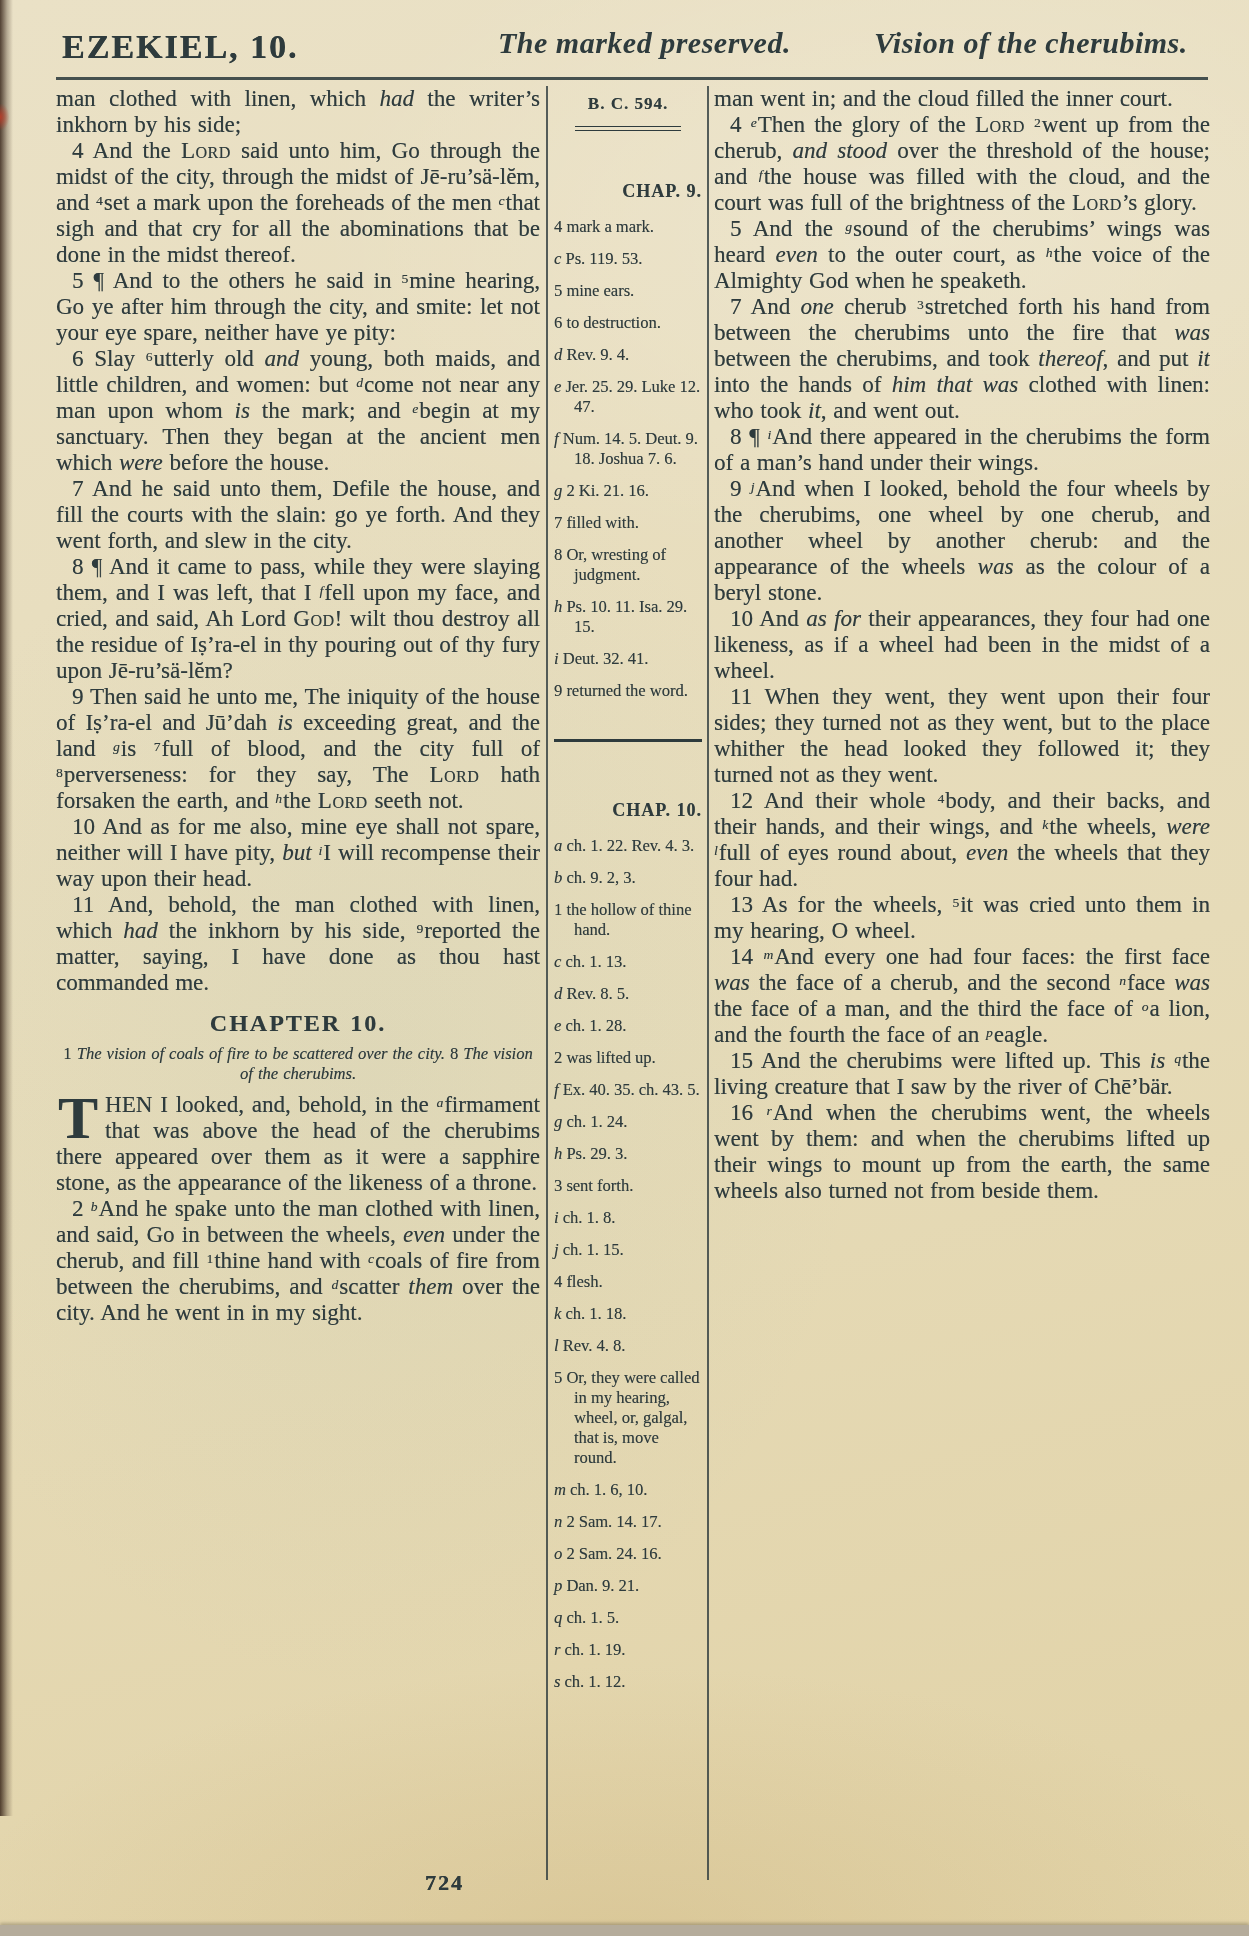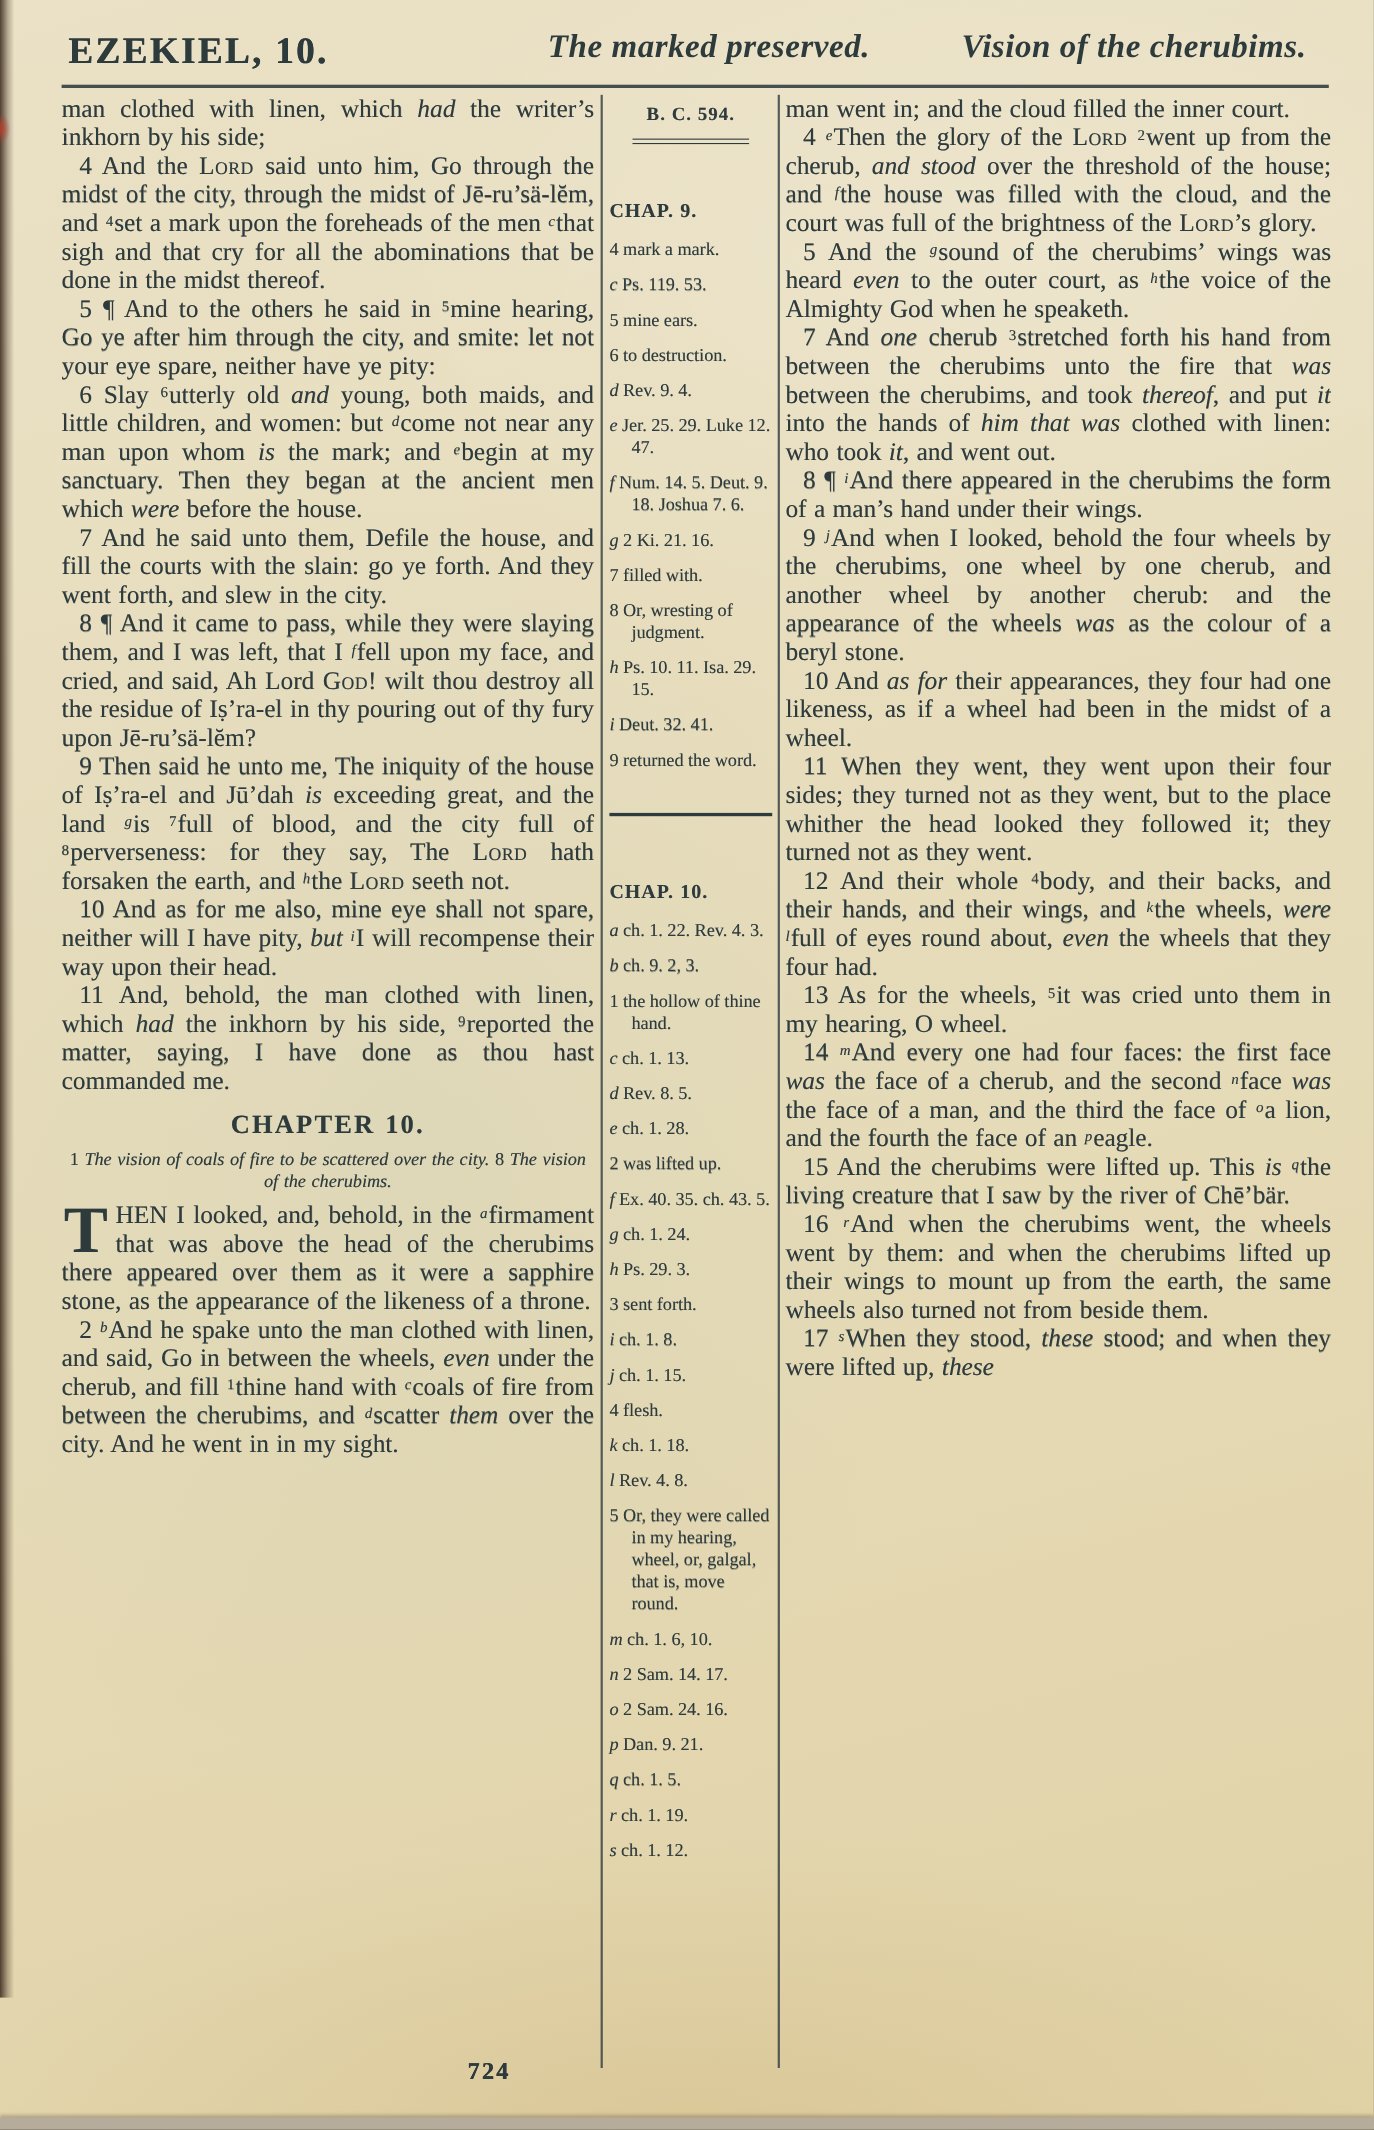--- a/index.html
+++ b/index.html
@@ -38,21 +38,21 @@
   .text-col .block{margin:0;text-indent:16px;}
   .text-col .cont{text-indent:0;}
   .text-col .nodent{text-indent:0;}
   .text-col .chapter-heading{text-indent:0;text-align:center;font-weight:bold;font-size:24px;
     letter-spacing:2px;margin:12px 0 6px;line-height:30px;}
   .text-col .summary{text-indent:0;text-align:center;font-size:16.5px;line-height:20px;margin:0 0 8px;padding:0 2px;}
   .col-center{width:148px;font-size:16.5px;line-height:20px;text-shadow:.25px .25px 0 rgba(46,59,61,.45);}
   .bc{margin-top:8px;text-align:center;font-weight:bold;font-size:17px;letter-spacing:1px;}
   .bc-rule{width:106px;height:3px;margin:12px auto 0;border-top:1px solid var(--ink,#2e3b3d);
     border-bottom:1px solid var(--ink,#2e3b3d);}
-  .chap-head{text-align:left;font-weight:bold;font-size:18px;letter-spacing:1px;margin:0 0 16px;}
+  .chap-head{text-align:right;font-weight:bold;font-size:18px;letter-spacing:1px;margin:0 0 16px;}
   .chap9{margin-top:50px;}
   .chap10{margin-top:58px;}
   .refs .block{margin:0 0 12px;padding-left:20px;text-indent:-20px;}
   .center-divider{height:3px;background:var(--ink,#2e3b3d);margin:38px 0 0;}
   .it{font-style:italic;}
   .sc{font-variant:small-caps;letter-spacing:.5px;}
   .ref{font-size:13.5px;vertical-align:5px;margin-right:1px;line-height:0;}
   .dc{float:left;font-size:60px;line-height:47px;font-weight:bold;padding:3px 7px 0 2px;text-indent:0;}
   .page-number{position:absolute;top:1870px;left:425px;width:90px;
     font-size:22px;font-weight:bold;letter-spacing:2px;text-shadow:.3px .3px 0 currentColor;}
@@ -149,18 +149,17 @@
         <p class="block verse"><span>7 And </span><span class="it">one</span><span> cherub </span><span class="ref">3</span><span>stretched forth his hand from between the cherubims unto the fire that </span><span class="it">was</span><span> between the cherubims, and took </span><span class="it">thereof</span><span>, and put </span><span class="it">it</span><span> into the hands of </span><span class="it">him that was</span><span> clothed with linen: who took </span><span class="it">it</span><span>, and went out.</span></p>
         <p class="block verse"><span>8 ¶ </span><span class="it ref">i</span><span>And there appeared in the cherubims the form of a man’s hand under their wings.</span></p>
         <p class="block verse"><span>9 </span><span class="it ref">j</span><span>And when I looked, behold the four wheels by the cherubims, one wheel by one cherub, and another wheel by another cherub: and the appearance of the wheels </span><span class="it">was</span><span> as the colour of a beryl stone.</span></p>
         <p class="block verse"><span>10 And </span><span class="it">as for</span><span> their appearances, they four had one likeness, as if a wheel had been in the midst of a wheel.</span></p>
         <p class="block verse"><span>11 When they went, they went upon their four sides; they turned not as they went, but to the place whither the head looked they followed it; they turned not as they went.</span></p>
         <p class="block verse"><span>12 And their whole </span><span class="ref">4</span><span>body, and their backs, and their hands, and their wings, and </span><span class="it ref">k</span><span>the wheels, </span><span class="it">were</span><span> </span><span class="it ref">l</span><span>full of eyes round about, </span><span class="it">even</span><span> the wheels that they four had.</span></p>
         <p class="block verse"><span>13 As for the wheels, </span><span class="ref">5</span><span>it was cried unto them in my hearing, O wheel.</span></p>
         <p class="block verse"><span>14 </span><span class="it ref">m</span><span>And every one had four faces: the first face </span><span class="it">was</span><span> the face of a cherub, and the second </span><span class="it ref">n</span><span>face </span><span class="it">was</span><span> the face of a man, and the third the face of </span><span class="it ref">o</span><span>a lion, and the fourth the face of an </span><span class="it ref">p</span><span>eagle.</span></p>
         <p class="block verse"><span>15 And the cherubims were lifted up. This </span><span class="it">is</span><span> </span><span class="it ref">q</span><span>the living creature that I saw by the river of Chē’bär.</span></p>
         <p class="block verse"><span>16 </span><span class="it ref">r</span><span>And when the cherubims went, the wheels went by them: and when the cherubims lifted up their wings to mount up from the earth, the same wheels also turned not from beside them.</span></p>
-        <p class="block verse"><span>17 </span><span class="it ref">s</span><span>When they stood, </span><span class="it">these</span><span> stood; and when they were lifted up, </span><span class="it">these</span></p>
       </div>
   </div>
 
   <div class="page-number">724</div>
 </div>
 
 </body></html>

